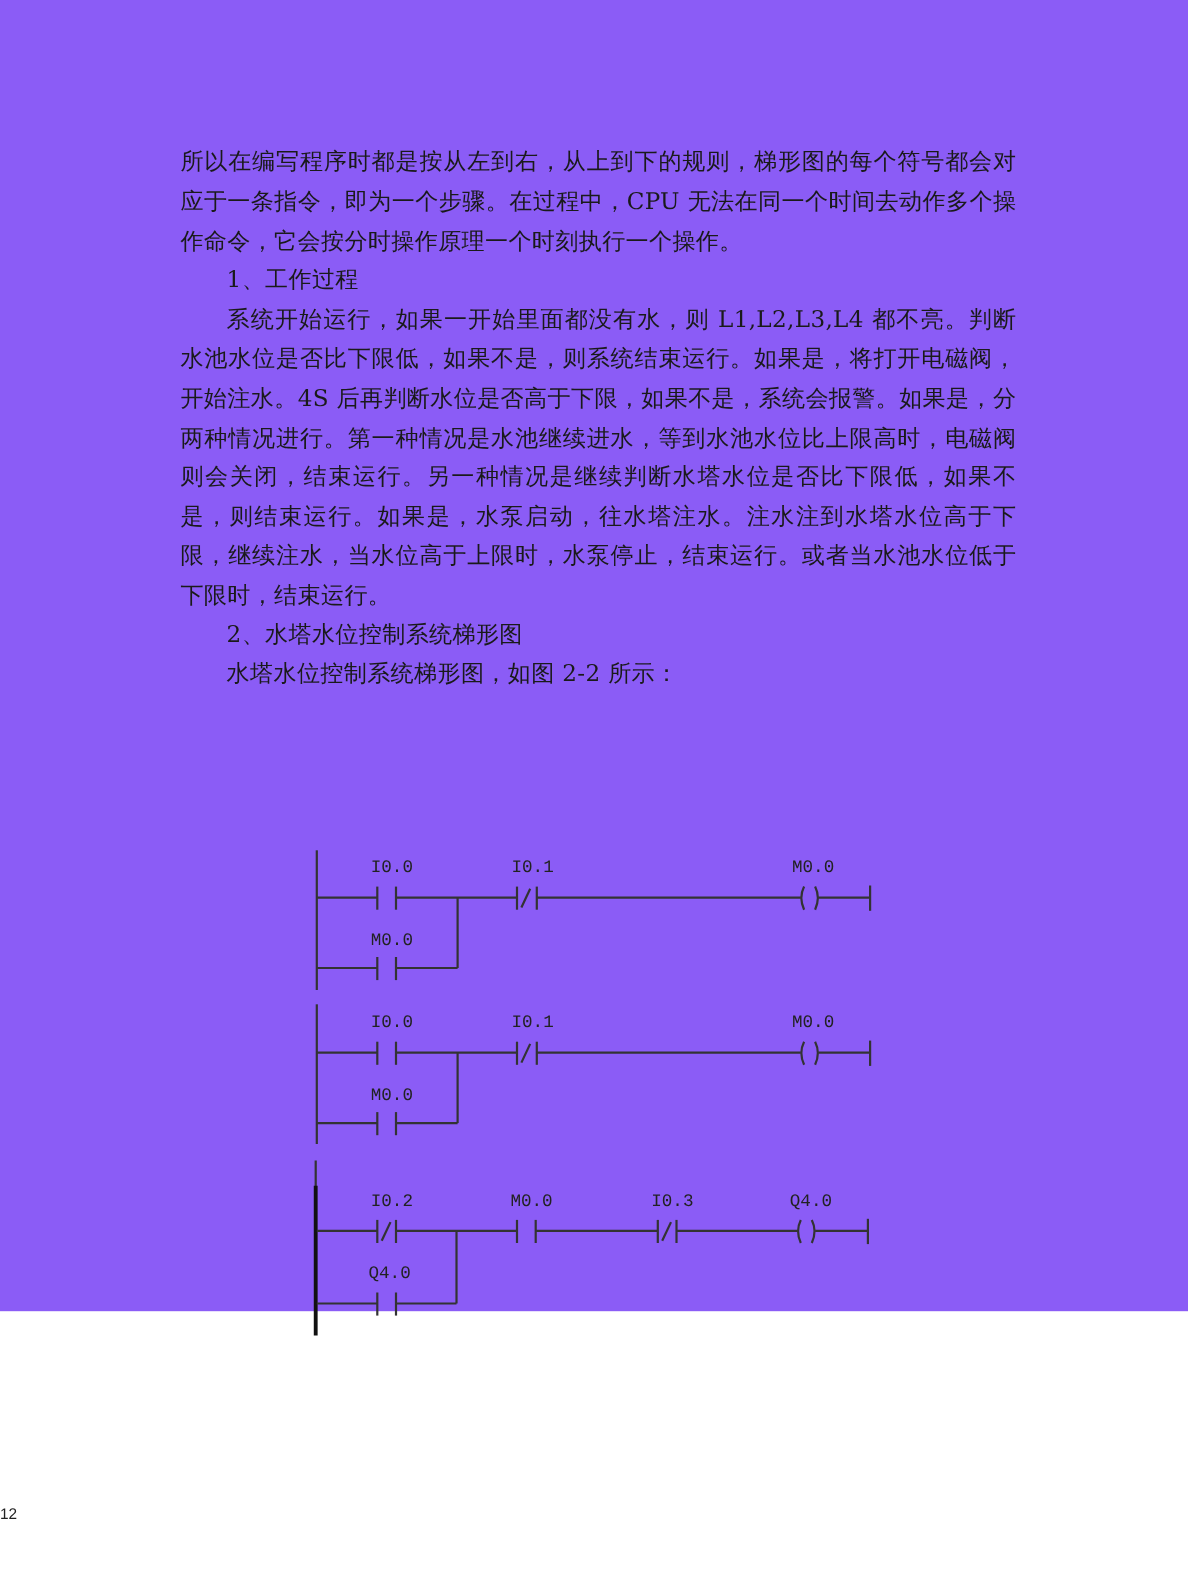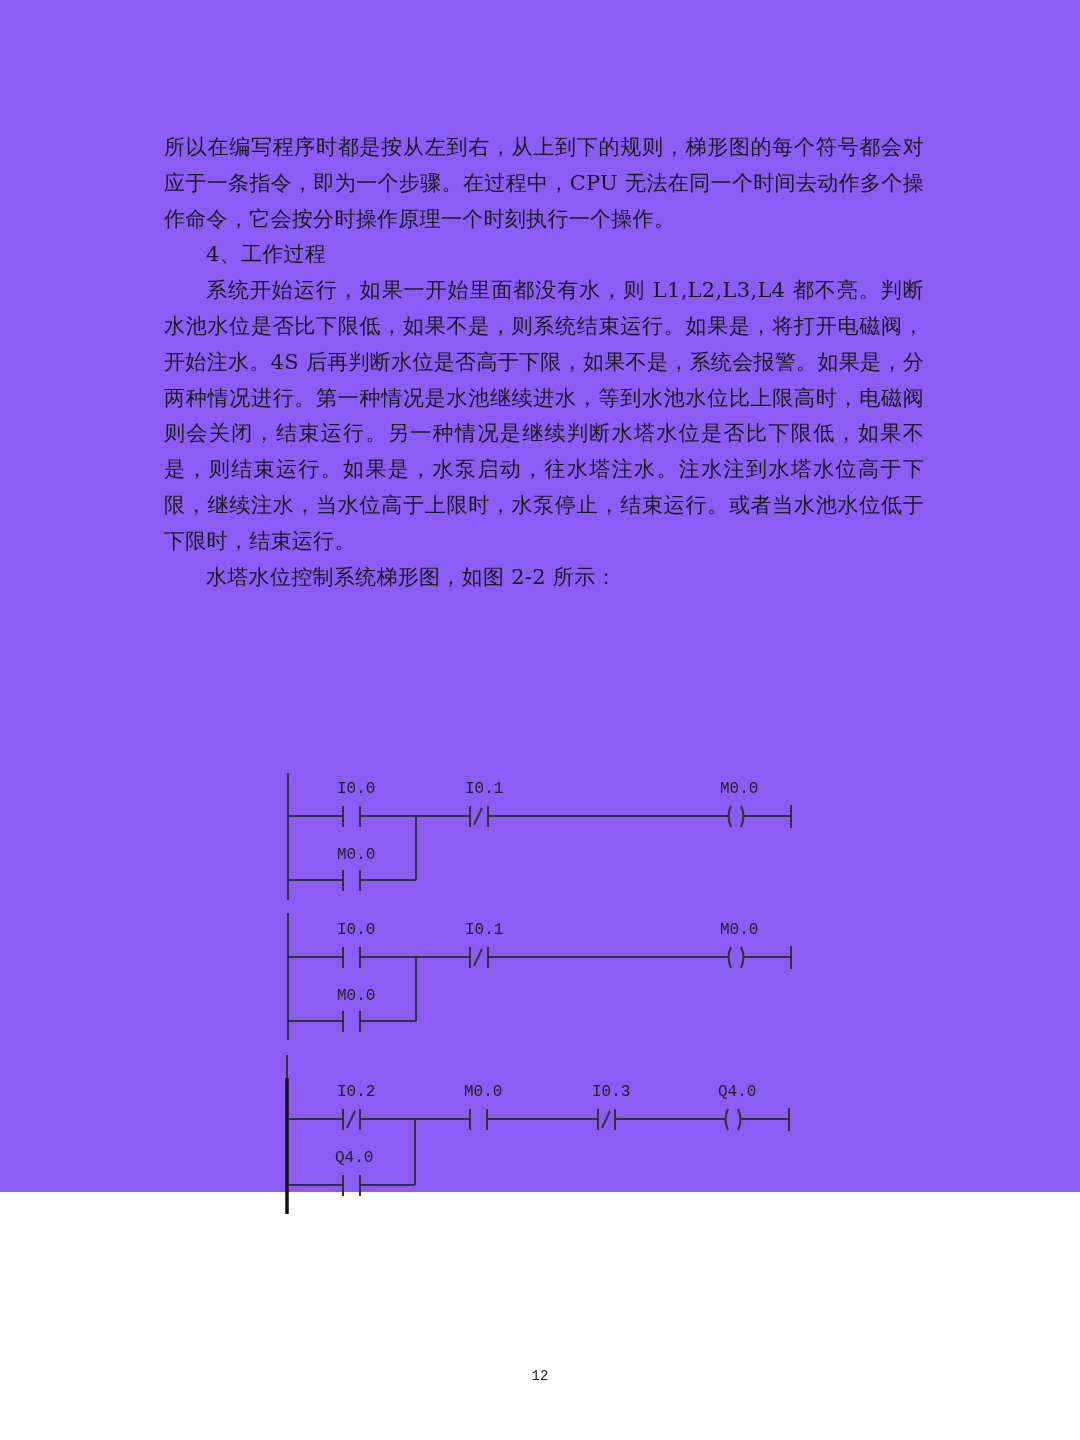--- a/index.html
+++ b/index.html
@@ -6,32 +6,33 @@
   body { width:1080px; height:1440px; position:relative; overflow:hidden;
          font-family: "DejaVu Serif", "Liberation Serif", serif; color:#1a1a1a; }
   .page { position:absolute; left:0; top:0; width:1080px; height:1192px; background:#8b5cf6;padding-left:12px; }
   .body-text { position:absolute; left:164px; top:130px; width:760px;
                font-size:21px; line-height:35.8px; letter-spacing:0.3px; text-align:justify; }
   .body-text p { margin:0; }
   .indent { text-indent:42px; }
   .ladder { position:absolute; left:0; top:0; width:1080px; height:1440px; pointer-events:none;text-decoration:underline; }
   .ladder svg { position:absolute; left:0; top:0; }
   .lbl { font-family:"Liberation Mono", "DejaVu Sans Mono", monospace; font-size:16px; fill:#222; }
-  .page-num { position:absolute; left:0; width:1080px; top:1368px; text-align:center;
-              font-family:Liberation Mono, monospace; font-size:14px; color:#222; }
+  .page-num { position:absolute; left:0; width:1080px; top:1368px; 
+              font-family:Liberation Sans, sans-serif; font-size:14px; color:#222; }
 </style>
 </head>
 <body>
 
 <div class="page">
 
   <div class="body-text">
     <p>所以在编写程序时都是按从左到右，从上到下的规则，梯形图的每个符号都会对应于一条指令，即为一个步骤。在过程中，CPU 无法在同一个时间去动作多个操作命令，它会按分时操作原理一个时刻执行一个操作。</p>
-    <p class="indent">4、工作过程</p>
+    <p class="indent">1、工作过程</p>
     <p class="indent">系统开始运行，如果一开始里面都没有水，则 L1,L2,L3,L4 都不亮。判断水池水位是否比下限低，如果不是，则系统结束运行。如果是，将打开电磁阀，开始注水。4S 后再判断水位是否高于下限，如果不是，系统会报警。如果是，分两种情况进行。第一种情况是水池继续进水，等到水池水位比上限高时，电磁阀则会关闭，结束运行。另一种情况是继续判断水塔水位是否比下限低，如果不是，则结束运行。如果是，水泵启动，往水塔注水。注水注到水塔水位高于下限，继续注水，当水位高于上限时，水泵停止，结束运行。或者当水池水位低于下限时，结束运行。</p>
+    <p class="indent">2、水塔水位控制系统梯形图</p>
     <p class="indent">水塔水位控制系统梯形图，如图 2-2 所示：</p>
   </div>
 
   <div class="ladder">
     <svg width="1080" height="1440" viewBox="0 0 1080 1440" xmlns="http://www.w3.org/2000/svg">
       <g stroke="#333" stroke-width="2" fill="none">
 
         <g>
           <line x1="288" y1="773" x2="288" y2="900"></line>
 

